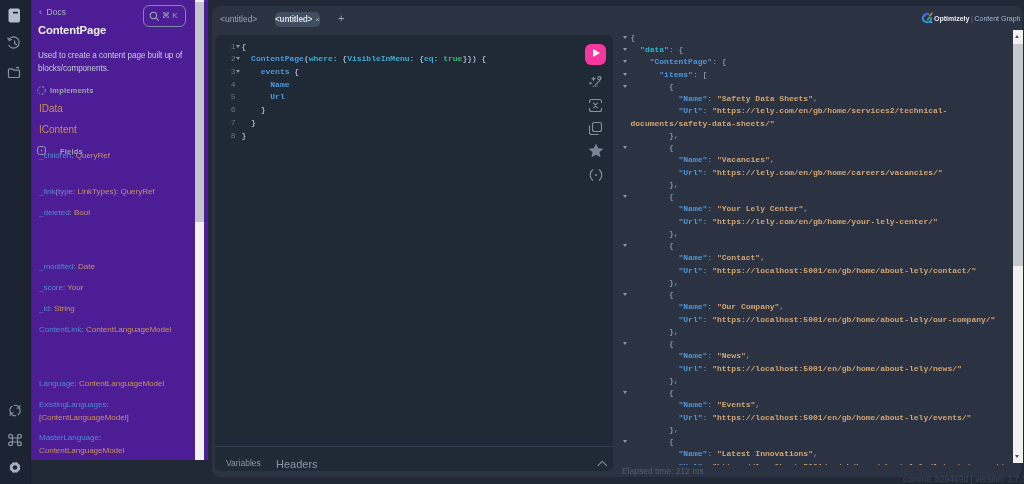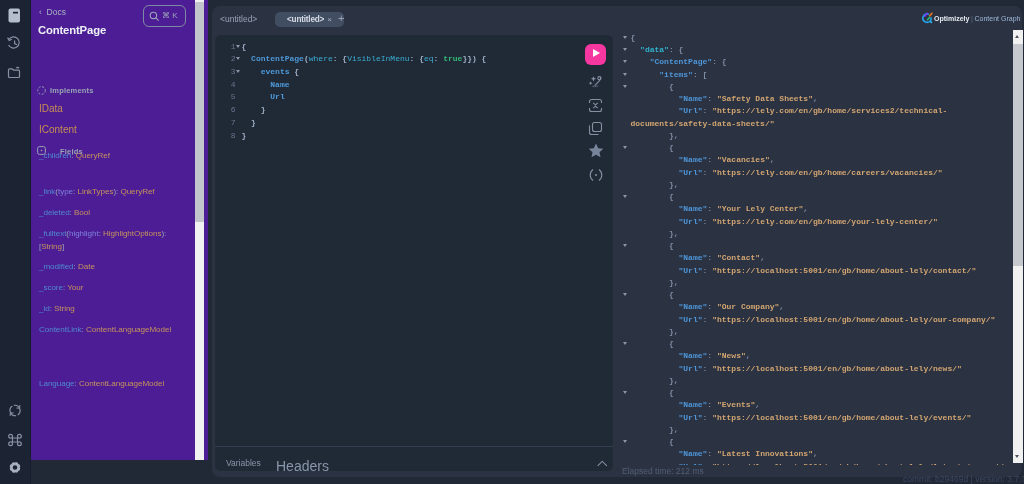--- a/index.html
+++ b/index.html
@@ -14,36 +14,36 @@
 .sechead{position:absolute;color:#9aa5b5;font-size:7.5px;font-weight:bold;letter-spacing:.2px}
 .doclink{position:absolute;left:8px;color:#c78f54;font-size:10px}
 .fld{position:absolute;left:8px;color:#5089cf;font-size:8.1px;line-height:13px;letter-spacing:-.06px}
 .fld t{color:#c7935c;font-style:normal}
 .fld s{color:#97a1b3;text-decoration:none}
 .fld a{color:#7f82dd;text-decoration:none}
 #dsb{position:absolute;left:164px;top:0;width:9px;height:473px;background:#f1f1f1}
 #dsbt{position:absolute;left:164px;top:2px;width:9px;height:220px;background:#c2c6cc;border-radius:1px}
 #panel{position:absolute;left:212px;top:6px;width:810px;height:471px;background:#2b3343;border-radius:8px}
 .tab1{position:absolute;left:8px;top:8px;color:#98a3b4;font-size:8.5px}
-.tab2{position:absolute;left:63px;top:5.5px;height:15px;background:#414d61;border-radius:5px;color:#d8dee8;font-size:8.2px;font-weight:bold;line-height:15px;padding:0 12px;letter-spacing:-.2px}
+.tab2{position:absolute;left:63px;top:5.5px;height:15px;background:#414d61;border-radius:5px;color:#d8dee8;font-size:8.2px;font-weight:bold;line-height:15px;padding:0 0;letter-spacing:-.2px}
 .tab2 x{color:#a7b0bf;font-weight:normal;margin-left:3px;font-size:8px}
 .tabplus{position:absolute;left:126px;top:6px;color:#9aa5b6;font-size:11px}
 #ebox{position:absolute;left:3px;top:28.5px;width:398px;height:436px;background:#202936;border-radius:6px}
 #gut{position:absolute;left:10.5px;top:34.6px;width:13px;text-align:right;color:#68758c;font-family:"Liberation Mono",monospace;font-size:8px;line-height:12.7px}
 #code{position:absolute;left:29.5px;top:34.6px;font-family:"Liberation Mono",monospace;font-size:8px;line-height:12.7px;font-weight:bold;color:#9fb0c5;white-space:pre}
 #code i{color:#4e9ad9;font-style:normal}
-#code b{color:#3aaed2;font-weight:normal}
+#code b{color:#3aaed2;font-weight:bold}
 #code g{color:#34b877}
 .efold{position:absolute;width:0;height:0;border-left:2.6px solid transparent;border-right:2.6px solid transparent;border-top:3.6px solid #8b96a8}
 #play{position:absolute;left:373px;top:38px;width:20.5px;height:20.5px;background:#f5379f;border-radius:6px}
 #play:after{content:"";position:absolute;left:7.6px;top:5.4px;width:0;height:0;border-left:7px solid #fff;border-top:4.9px solid transparent;border-bottom:4.9px solid transparent}
 .tbi{position:absolute;left:376px}
 #vsep{position:absolute;left:3px;top:439.5px;width:398px;height:1px;background:#333e51}
 #vars{position:absolute;left:14px;top:452px;color:#8a96aa;font-size:8.5px}
-#hdrs{position:absolute;left:64px;top:452px;color:#8a96aa;font-size:14px}
+#hdrs{position:absolute;left:64px;top:452px;color:#8a96aa;font-size:11px}
 #vchev{position:absolute;left:387px;top:455.5px;width:6.5px;height:6.5px;border-left:1.3px solid #8a96aa;border-top:1.3px solid #8a96aa;transform:rotate(45deg)}
 #resp{position:absolute;left:405px;top:25px;width:400px;height:434px;overflow:hidden}
 #json{position:absolute;left:13.5px;top:0.8px;width:380px;font-family:"Liberation Mono",monospace;font-size:8px;line-height:12.25px;font-weight:bold;color:#c3cad6;white-space:pre}
 #json i{color:#4e96d8;font-style:normal}
 #json b{color:#2eb4cd;font-weight:bold}
 #json u{color:#d2a571;text-decoration:none}
 #json s{color:#7e8ca3;text-decoration:none}
 .tri{position:absolute;left:5.5px;width:0;height:0;border-left:2.6px solid transparent;border-right:2.6px solid transparent;border-top:3.6px solid #8b96a8}
 #rsb{position:absolute;left:801px;top:24px;width:10px;height:433px;background:#f1f1f1}
 #rsbt{position:absolute;left:801px;top:38px;width:10px;height:222px;background:#c5c8cd}
@@ -98,40 +98,42 @@
 <div id="docs">
  <div class="back">‹&nbsp; Docs</div>
  <div class="search">
   <svg class="abs" style="left:5px;top:5px" width="11" height="11" viewBox="0 0 11 11" fill="none" stroke="#9aa5b6" stroke-width="1.1">
         <circle cx="4.4" cy="4.4" r="3.2"></circle>
         <path d="M6.8 6.8 L9.6 9.6"></path>
       </svg>
   <div class="k">⌘ K</div>
  </div>
  <h1>ContentPage</h1>
+ <div class="desc">Used to create a content page built up of<br>blocks/components.</div>
  <svg class="abs" style="left:5.8px;top:85.5px" width="9" height="9" viewBox="0 0 9 9" fill="none" stroke="#97a2b2" stroke-width="1" stroke-dasharray="2 1.6">
       <circle cx="4.5" cy="4.5" r="3.8"></circle>
     </svg>
  <div class="sechead" style="left:19px;top:86px">Implements</div>
  <div class="doclink" style="top:103px">IData</div>
  <div class="doclink" style="top:124px">IContent</div>
  <svg class="abs" style="left:5.8px;top:146px" width="9" height="9" viewBox="0 0 9 9" fill="none" stroke="#97a2b2" stroke-width="1">
       <rect x="0.6" y="0.6" width="7.8" height="7.8" rx="2"></rect>
       <circle cx="4.5" cy="4.5" r="0.8" fill="#97a2b2" stroke="none"></circle>
     </svg>
  <div class="sechead" style="left:29px;top:147px">Fields</div>
  <div class="fld" style="top:149px">_children<s>:</s> <t>QueryRef</t></div>
  <div class="fld" style="top:184.5px">_link<s>(</s><a>type</a><s>:</s> <t>LinkTypes</t><s>):</s> <t>QueryRef</t></div>
  <div class="fld" style="top:205.5px">_deleted<s>:</s> <t>Bool</t></div>
- <div class="fld" style="top:226.5px">_fulltext<s>(</s><a>highlight</a><s>:</s> <t>HighlightOptions</t><s>):</s><br><s>[</s><t>String</t><s>]</s></div>
  <div class="fld" style="top:259.5px">_modified<s>:</s> <t>Date</t></div>
  <div class="fld" style="top:280.5px">_score<s>:</s> <t>Your</t></div>
  <div class="fld" style="top:301.5px">_id<s>:</s> <t>String</t></div>
  <div class="fld" style="top:322.5px">ContentLink<s>:</s> <t>ContentLanguageModel</t></div>
  <div class="fld" style="top:376.5px">Language<s>:</s> <t>ContentLanguageModel</t></div>
+ <div class="fld" style="top:397.5px">ExistingLanguages<s>:</s><br><s>[</s><t>ContentLanguageModel</t><s>]</s></div>
+ <div class="fld" style="top:430.5px">MasterLanguage<s>:</s><br><t>ContentLanguageModel</t></div>
  <div class="fld" style="top:463.5px">ContentType<s>:</s> <s>[</s><t>String</t><s>]</s></div>
  <div id="dsb"></div>
     <div id="dsbt"></div>
 </div>
 
 <div id="panel">
  <div class="tab1">&lt;untitled&gt;</div>
  <div class="tab2">&lt;untitled&gt;<x>×</x></div>
  <div class="tabplus">+</div>
  <div id="ebox"></div>

